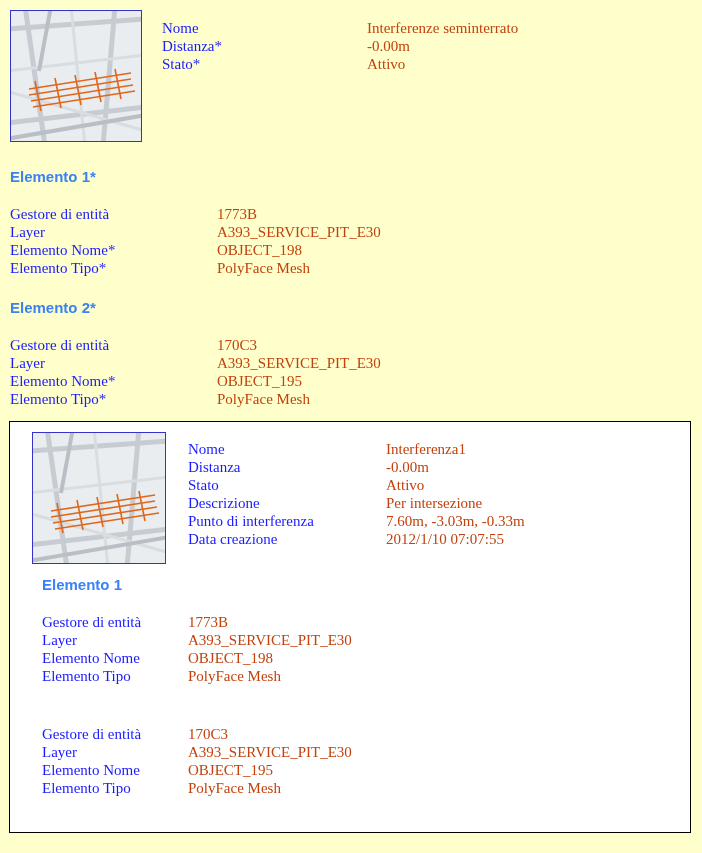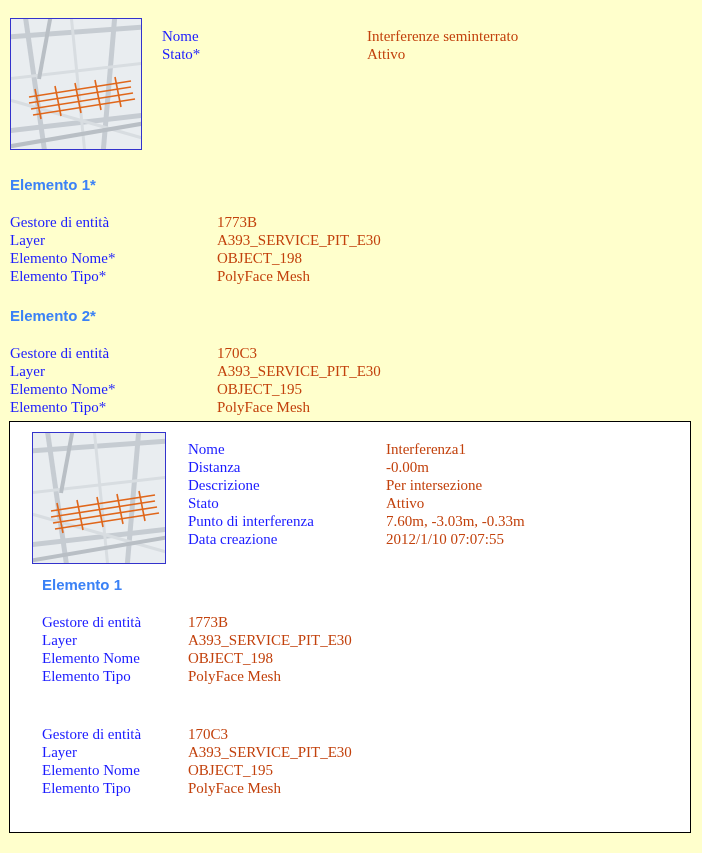--- a/index.html
+++ b/index.html
@@ -14,21 +14,21 @@
     color: #000000;
     position: relative;
     overflow: hidden;
   }
 
   .page {
     position: relative;
     width: 702px;
     height: 853px;
     box-sizing: border-box;
-    padding: 18px 10px 0 10px;
+    padding: 10px 10px 0 10px;
   }
 
   
   .fields {
     border-collapse: collapse;
   }
   .fields td {
     padding: 0;
     vertical-align: top;
     font-size: 15px;
@@ -153,20 +153,24 @@
         </g>
       </svg>
     </div>
 
     <div class="top-fields">
       <table class="fields">
         <tbody>
             <tr>
           <td class="flabel">Nome</td>
           <td class="fvalue">Interferenze seminterrato</td>
+        </tr>
+        <tr>
+          <td class="flabel">Distanza*</td>
+          <td class="fvalue">-0.00m</td>
         </tr>
         <tr>
           <td class="flabel">Stato*</td>
           <td class="fvalue">Attivo</td>
         </tr>
       </tbody>
         </table>
     </div>
   </div>
 
@@ -269,26 +273,26 @@
           <tbody>
               <tr>
             <td class="flabel">Nome</td>
             <td class="fvalue">Interferenza1</td>
           </tr>
           <tr>
             <td class="flabel">Distanza</td>
             <td class="fvalue">-0.00m</td>
           </tr>
           <tr>
+            <td class="flabel">Stato</td>
+            <td class="fvalue">Attivo</td>
+          </tr>
+          <tr>
             <td class="flabel">Descrizione</td>
             <td class="fvalue">Per intersezione</td>
-          </tr>
-          <tr>
-            <td class="flabel">Stato</td>
-            <td class="fvalue">Attivo</td>
           </tr>
           <tr>
             <td class="flabel">Punto di interferenza</td>
             <td class="fvalue">7.60m,  -3.03m,  -0.33m</td>
           </tr>
           <tr>
             <td class="flabel">Data creazione</td>
             <td class="fvalue">2012/1/10  07:07:55</td>
           </tr>
         </tbody>

